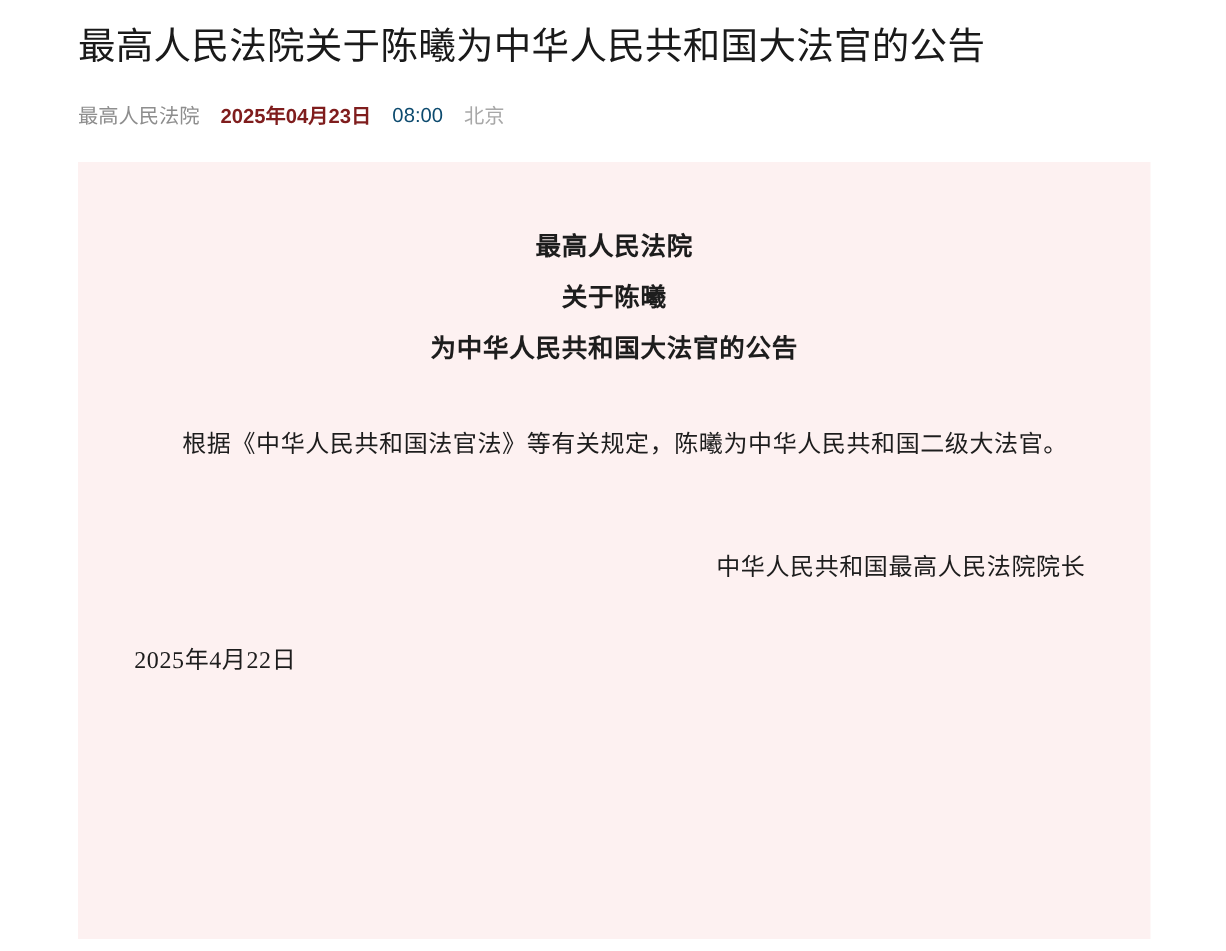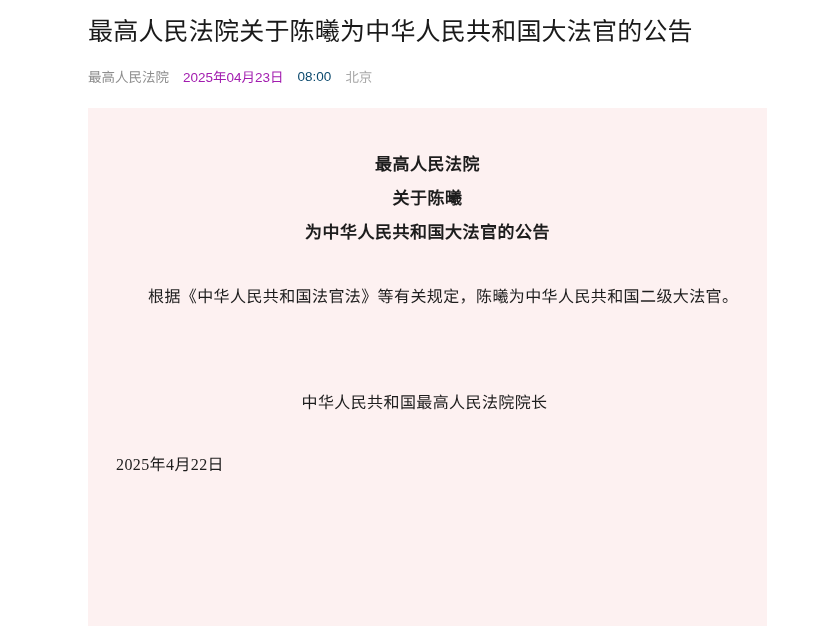--- a/index.html
+++ b/index.html
@@ -14,21 +14,20 @@
     overflow: hidden;
     font-family: "Liberation Sans", "DejaVu Sans", sans-serif;
     color: #222222;
   }
   .page {
     position: relative;
     width: 817px;
     height: 634px;
     background: #ffffff;
     box-sizing: border-box;
-    padding-left: 36px;
   }
   .article-header {
     padding: 14px 40px 0 52px;
   }
   .article-title {
     font-family: "Liberation Serif", "DejaVu Serif", serif;
     font-size: 25px;
     line-height: 36px;
     font-weight: 400;
     color: #1a1a1a;
@@ -41,21 +40,22 @@
     align-items: center;
     gap: 14px;
     font-size: 13.5px;
     color: #9a9a9a;
     font-family: "Liberation Sans", "DejaVu Sans", sans-serif;
   }
   .meta-source {
     color: #8e8e8e;
   }
   .meta-date {
-    color: #a21caf;
+    color: #7f1d1d;
+    font-weight: bold;
   }
   .meta-time {
     color: #0c4a6e;
   }
   .meta-location {
     color: #a8a8a8;
   }
 
   .doc-card {
     margin: 22px 50px 0 52px;
@@ -91,26 +91,26 @@
     font-family: "Liberation Serif", "DejaVu Serif", serif;
     font-size: 16px;
     line-height: 33px;
     color: #1d1d1d;
     margin-top: 30px;
     text-indent: 2em;
     text-align: justify;
     letter-spacing: 0.4px;
   }
   .doc-signature {
-    margin-top: 74px;
+    margin-top: 50px;
     font-family: "Liberation Serif", "DejaVu Serif", serif;
     font-size: 16px;
     line-height: 32px;
     color: #1d1d1d;
-    text-align: center;
+    text-align: right;
     padding-right: 6px;
     letter-spacing: 0.4px;
   }
   .sig-line-2 .sig-name {
     margin-left: 22px;
     font-weight: bold;
   }
   .doc-date {
     margin-top: 30px;
     font-family: "Liberation Serif", "DejaVu Serif", serif;

